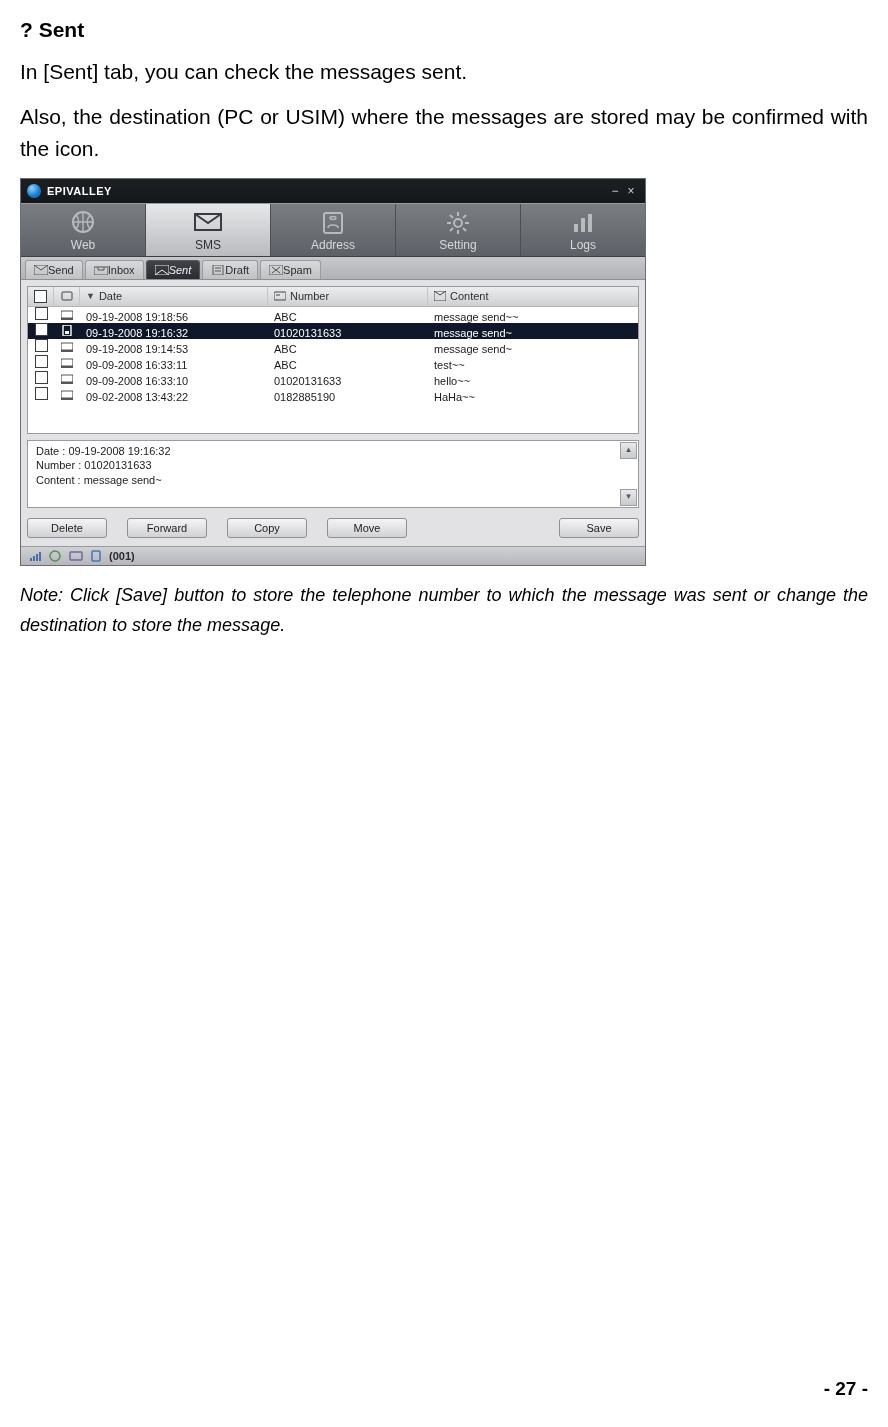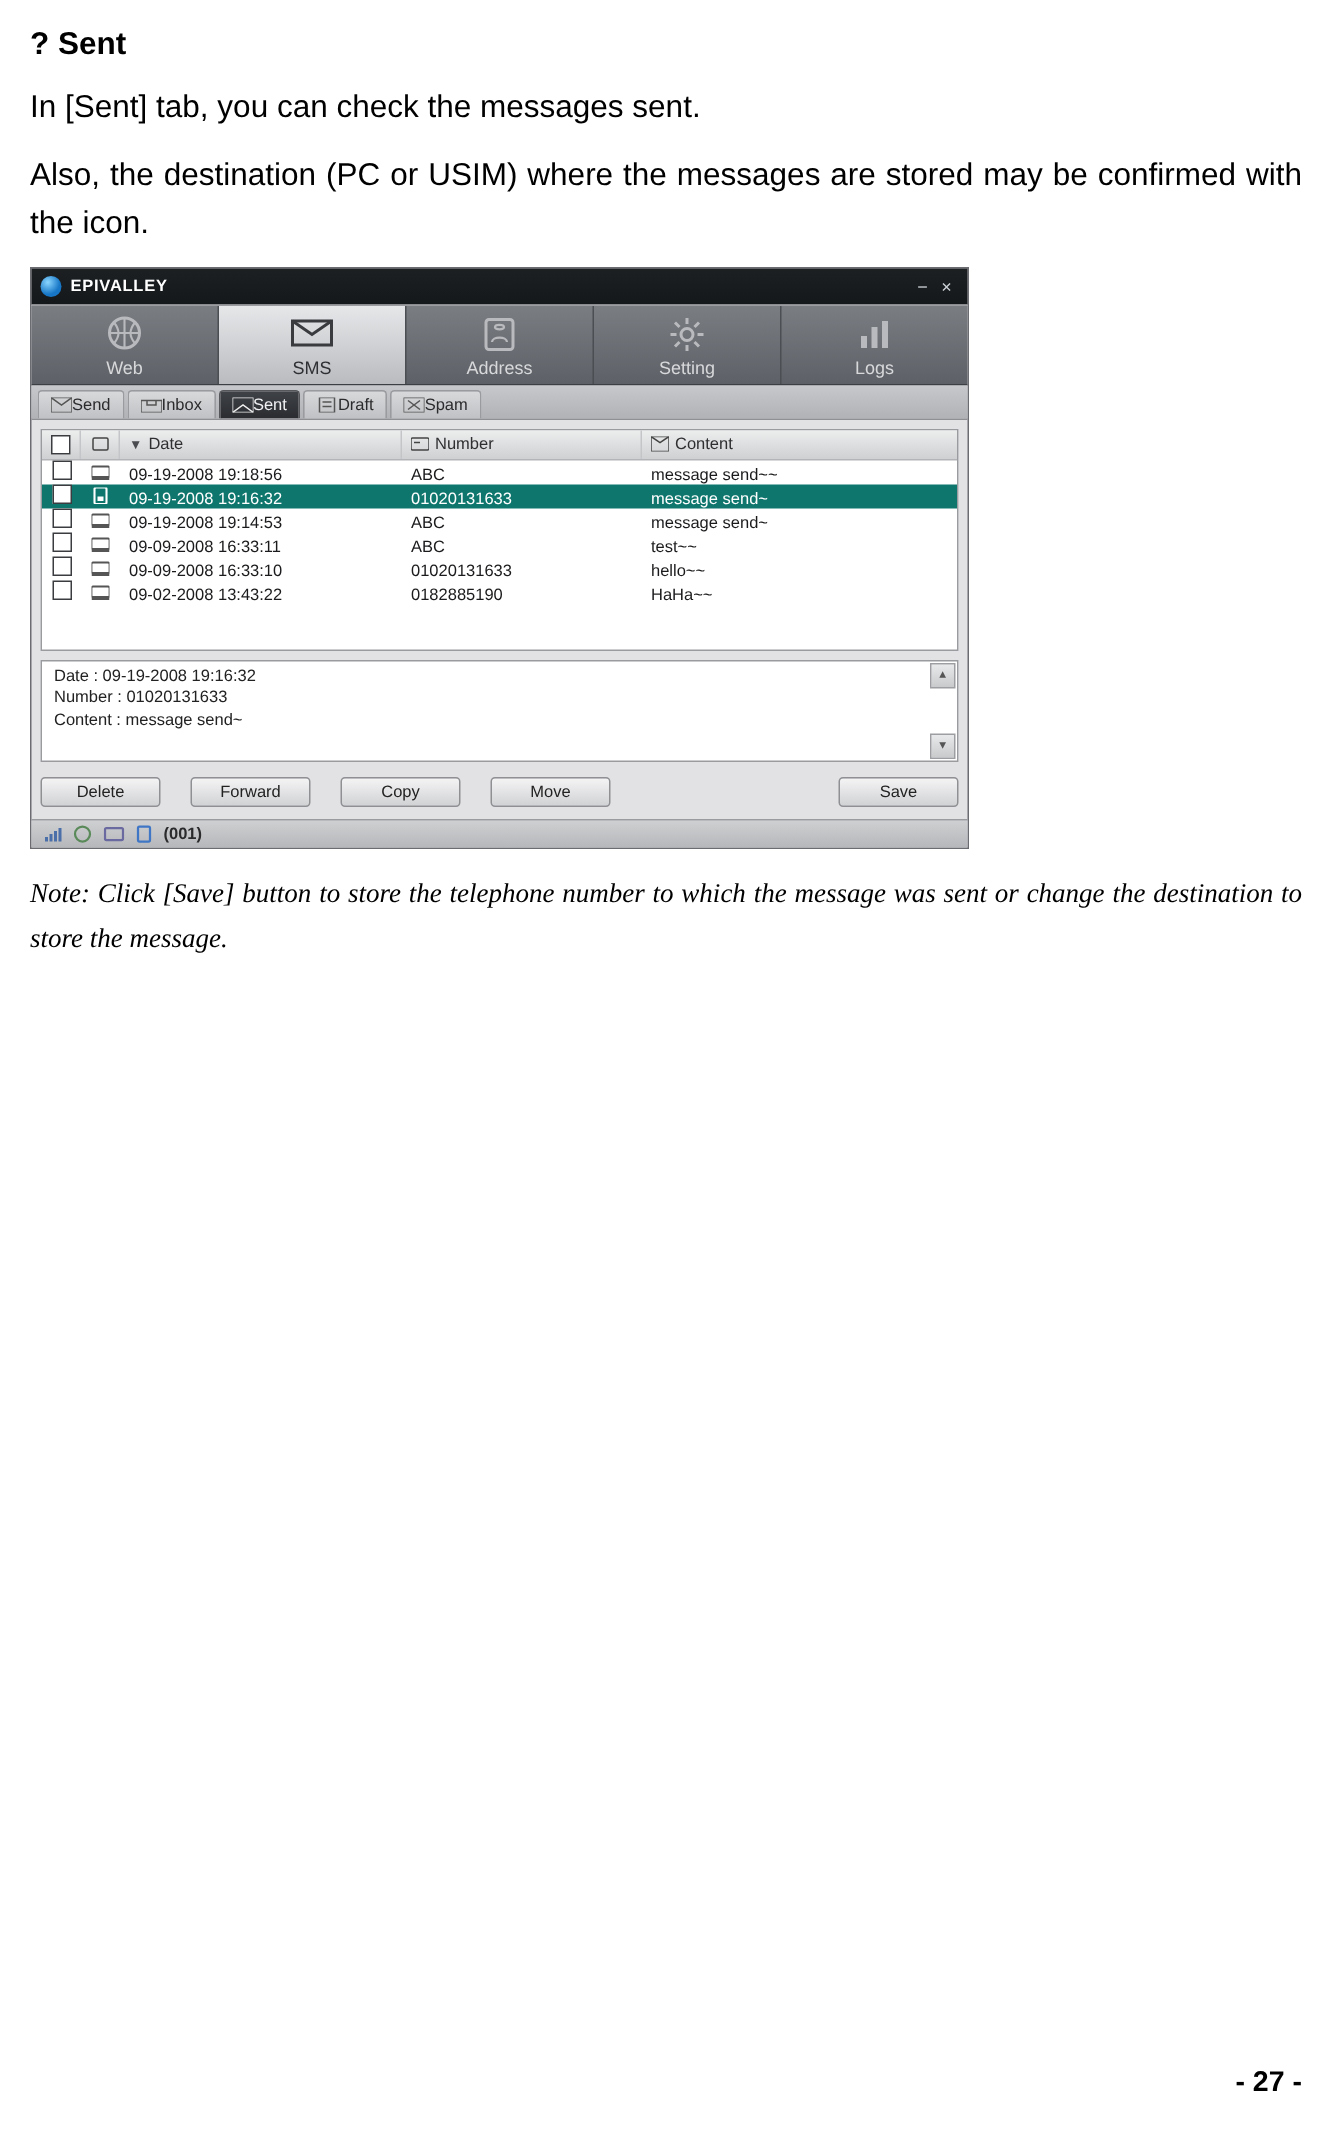--- a/index.html
+++ b/index.html
@@ -22,21 +22,20 @@
     line-height: 1.55;
     margin-bottom: 12px;
     text-align: justify;
   }
   .note {
     font-style: italic;
     font-size: 18px;
     line-height: 1.7;
     text-align: justify;
     margin-top: 14px;
-    font-family: Liberation Serif, serif;
   }
   .page-num {
     font-weight: bold;
     text-align: right;
     position: absolute;
     left: 0; right: 0;
     bottom: 8px;
   }
   .page-wrap { position: relative; min-height: 1390px; }
 
@@ -104,20 +103,21 @@
     color: #2b2b2e;
     background: linear-gradient(#d8d9db,#c0c1c4);
     border: 1px solid #9a9b9f;
     border-bottom: none;
     border-radius: 3px 3px 0 0;
   }
   .subtab.active {
     background: linear-gradient(#3f4247,#2a2c30);
     color: #f0f1f3;
     border-color: #55575b;
+    font-style: italic;
   }
   .subtab .tabicon { width: 14px; height: 10px; }
 
   .listwrap {
     margin: 6px;
     background: #fff;
     border: 1px solid #9a9b9f;
   }
   .colhead {
     display: flex;
@@ -142,21 +142,21 @@
 
   .row {
     display: flex;
     font-size: 11px;
     color: #1b1b1d;
     height: 16px;
     align-items: flex-end;
   }
   .row > div { padding: 0 6px; box-sizing: border-box; }
   .row .col-chk, .row .col-ico { display:flex; justify-content:center; padding:0 4px; }
-  .row.selected { background: #0f766e; color: #fff; }
+  .row.selected { background: #0f172a; color: #fff; }
 
   .chkbox {
     width: 11px; height: 11px; border: 1px solid #3b3c3f; background:#fff;
   }
   .storeicon {
     width: 12px; height: 11px;
   }
 
   .preview {
     margin: 0 6px 6px 6px;

